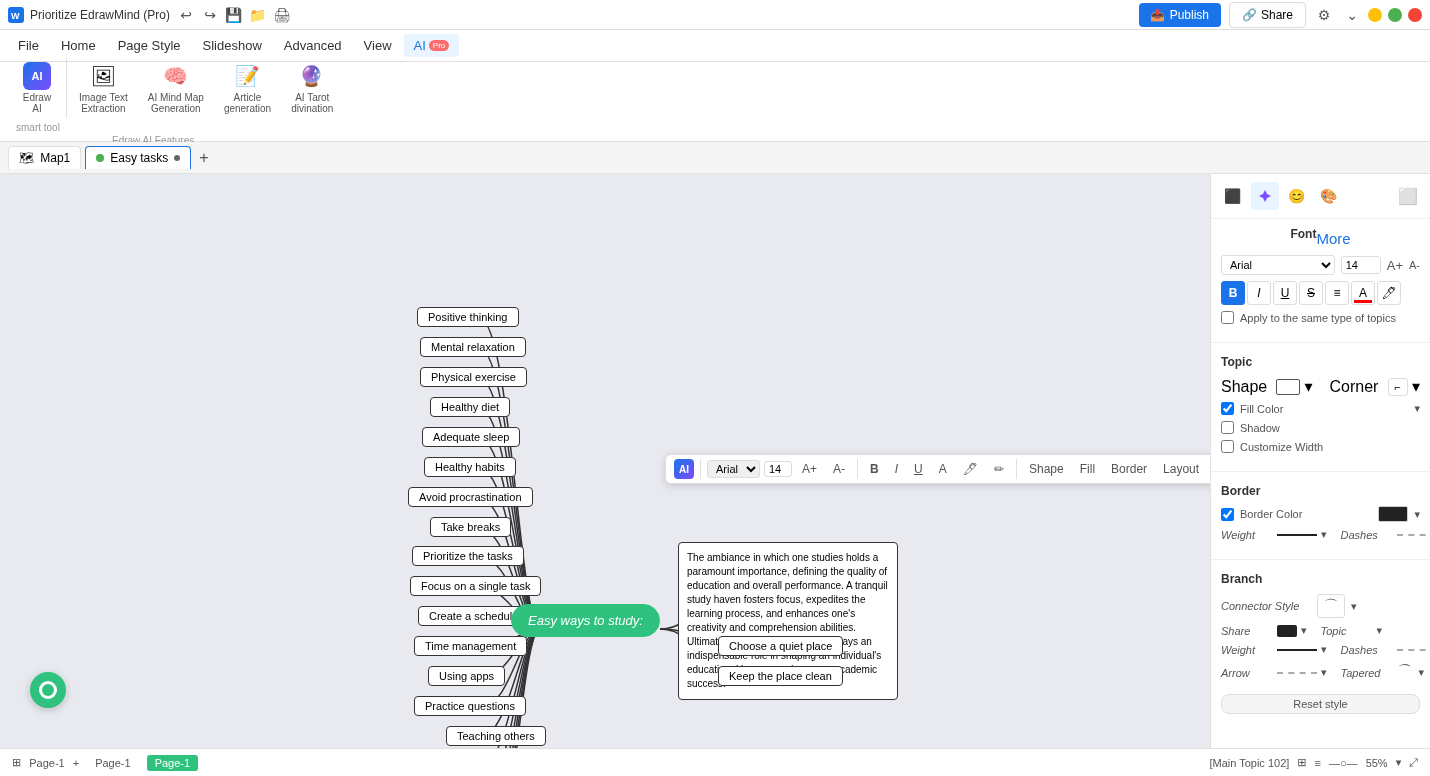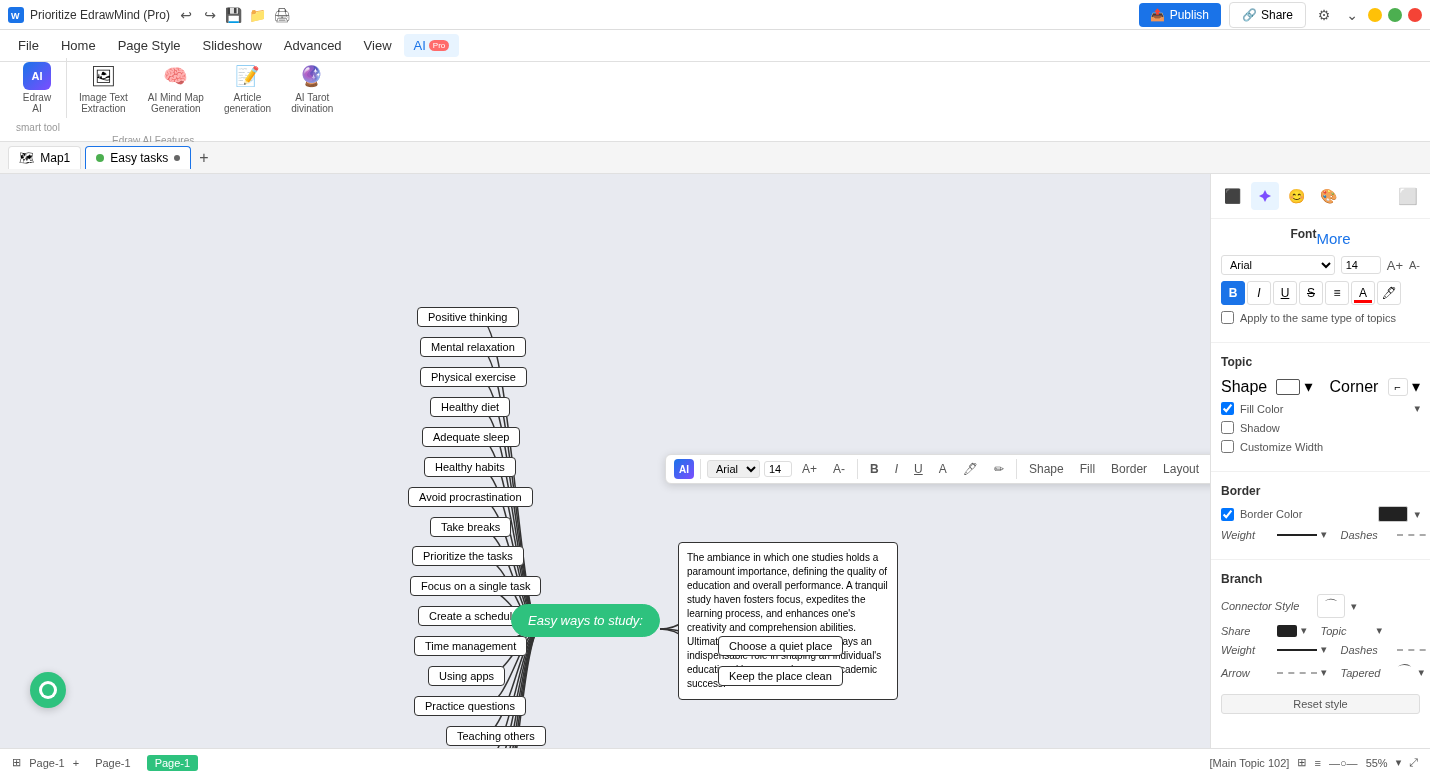--- a/index.html
+++ b/index.html
@@ -125,21 +125,21 @@
     .panel-select { border: 1px solid #ddd; border-radius: 3px; padding: 2px 4px; font-size: 11px; flex: 1; background: white; }
     .panel-number { border: 1px solid #ddd; border-radius: 3px; padding: 2px 4px; font-size: 11px; width: 40px; }
     .font-format-btns { display: flex; gap: 2px; margin-bottom: 6px; }
     .fmt-btn { width: 24px; height: 24px; border: 1px solid #ddd; border-radius: 3px; display: flex; align-items: center; justify-content: center; font-size: 12px; cursor: pointer; }
     .fmt-btn.active { background: #1a73e8; color: white; border-color: #1a73e8; }
     .checkbox-row { display: flex; align-items: center; gap: 6px; font-size: 11px; color: #555; margin-bottom: 6px; }
     .color-swatch { width: 30px; height: 16px; border-radius: 2px; border: 1px solid #ccc; }
     .divider { height: 1px; background: #f0f0f0; margin: 4px 0; }
     .panel-more { font-size: 15px; color: #1a73e8; cursor: pointer; }
     .connector-style-box { border: 1px solid #ddd; border-radius: 3px; padding: 2px 6px; font-size: 11px; display: flex; align-items: center; gap: 4px; }
-    .reset-btn { background: #f5f5f5; border: 1px solid #ddd; border-radius: 3px; padding: 3px 10px; font-size: 11px; cursor: pointer; color: #555; width: 100%; text-align: center; margin-top: 11px; }
+    .reset-btn { background: #f5f5f5; border: 1px solid #ddd; border-radius: 8px; padding: 3px 10px; font-size: 11px; cursor: pointer; color: #555; width: 100%; text-align: center; margin-top: 11px; }
     .shape-box { width: 24px; height: 16px; border: 1.5px solid #555; border-radius: 2px; }
     .arrow-curve { font-size: 16px; color: #555; }
     .panel-full-row { display: flex; align-items: center; justify-content: space-between; margin-bottom: 6px; }
     .line-preview { width: 40px; height: 2px; background: #222; display: inline-block; }
     .dashed-preview { width: 40px; height: 0; border-top: 2px dashed #aaa; display: inline-block; }
 
     
     .ai-float { position: absolute; bottom: 40px; left: 30px; width: 36px; height: 36px; background: #2ec27e; border-radius: 50%; display: flex; align-items: center; justify-content: center; cursor: pointer; box-shadow: 0 2px 8px rgba(0,0,0,0.2); }
   </style>
 </head>

